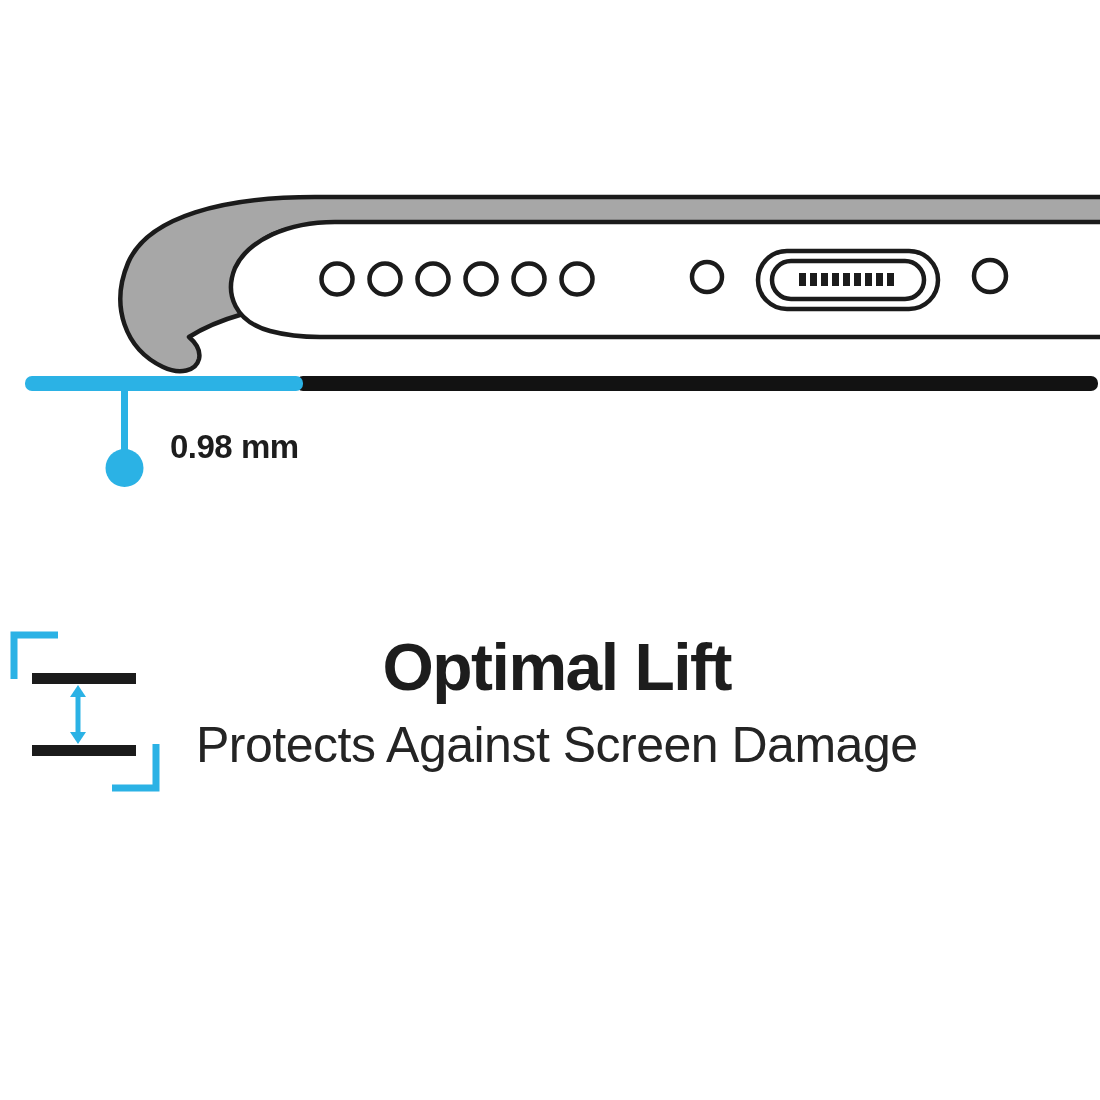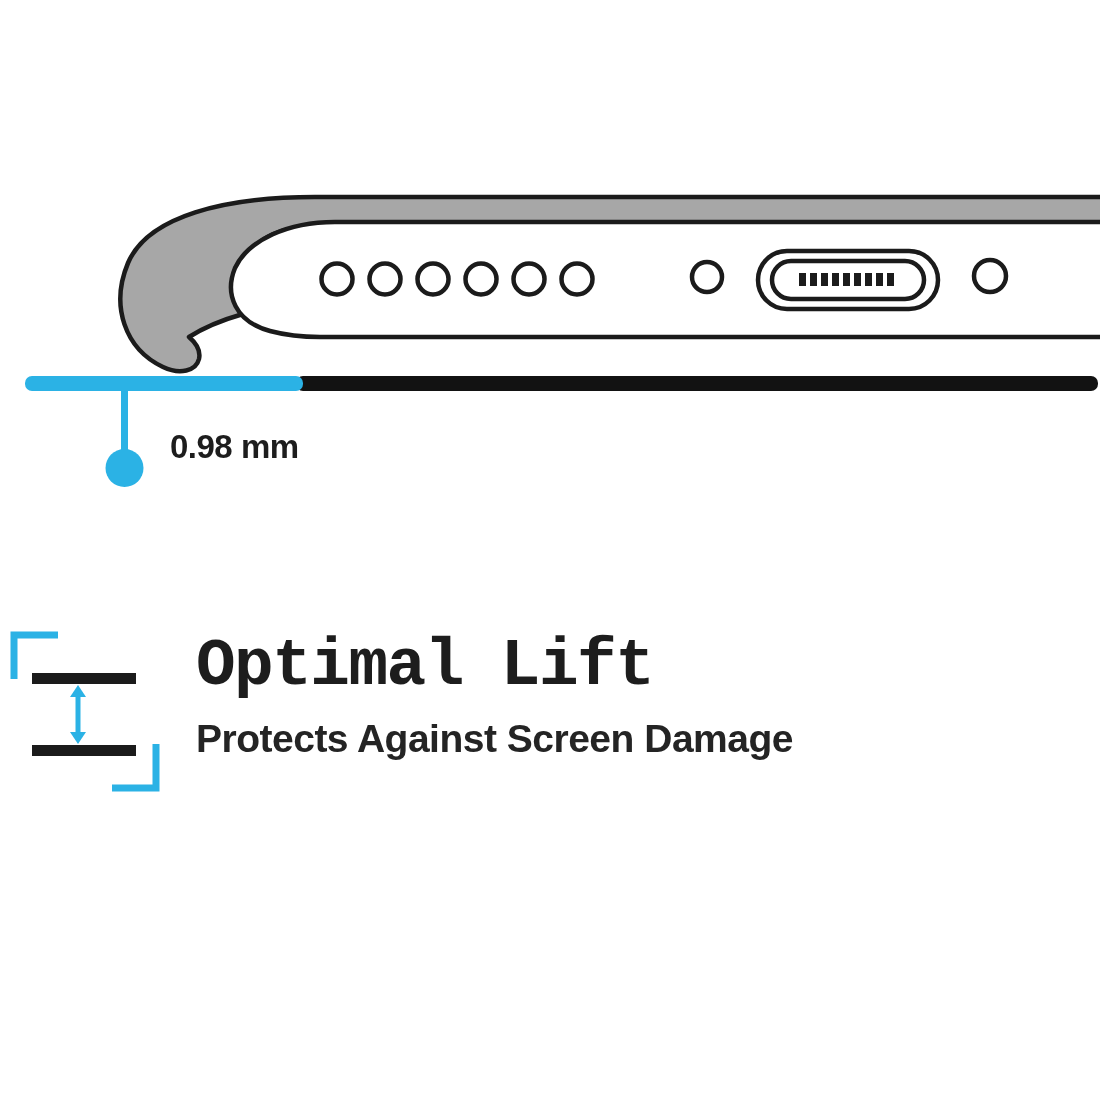--- a/index.html
+++ b/index.html
@@ -71,33 +71,34 @@
   }
   .surface-line { fill: var(--outline, #1b1b1b); }
   .gap-arrow-line {
     stroke: var(--accent-cyan, #2bb2e5);
     stroke-width: 5;
   }
   .gap-arrow-head { fill: var(--accent-cyan, #2bb2e5); }
 
   .feature-text { margin-left: 18px; padding-top: 6px; }
   .feature-title {
-    font-family: Liberation Mono, monospace;
+    font-family: Liberation Sans, sans-serif;
     font-size: 66px;
     line-height: 1.0;
     font-weight: 800;
     letter-spacing: -1.5px;
     color: var(--text-black, #1d1d1d);
+    text-align: center;
   }
   .feature-subtitle {
     margin-top: 18px;
     font-family: "Liberation Sans", sans-serif;
-    font-size: 39px;
+    font-size: 50px;
     line-height: 1.1;
-    font-weight: 700;
+    font-weight: 400;
     letter-spacing: -0.5px;
     color: #242424;
   }
 </style>
 </head>
 <body>
 
 <div class="canvas">
 
   <svg class="diagram-svg" width="1100" height="560" viewBox="0 0 1100 560">

